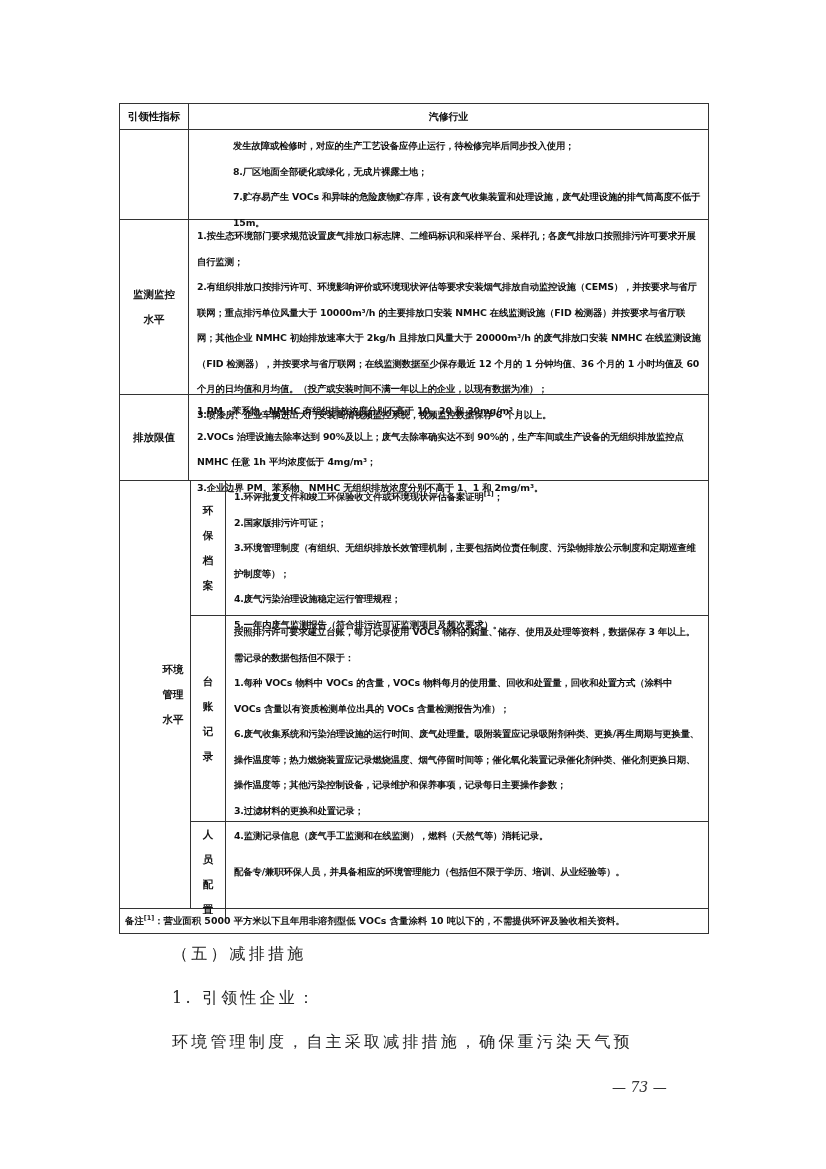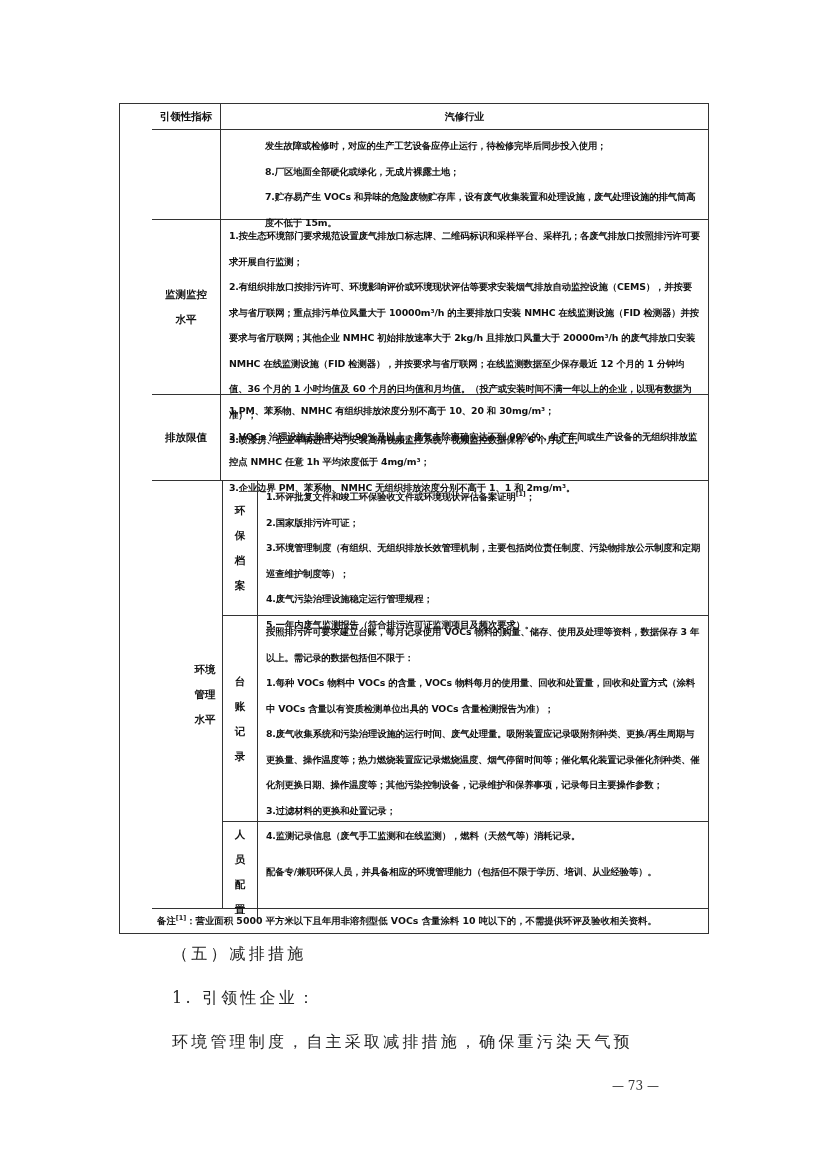--- a/index.html
+++ b/index.html
@@ -1,19 +1,19 @@
 <!DOCTYPE html>
 <html><head>
 <meta charset="utf-8">
 <style>
   html, body { margin: 0; padding: 0; background: #ffffff; }
   body { width: 826px; height: 1169px; position: relative; overflow: hidden;
          font-family: "DejaVu Serif", "Liberation Serif", serif; color: #111; }
   .tbl { position: absolute; left: 119px; top: 103px; width: 590px;
-         border: 1.5px solid #333; box-sizing: border-box; padding-left: 32px; }
+         border: 1.5px solid #333; box-sizing: border-box; }
   .row { display: flex; border-top: 1px solid #333; box-sizing: border-box; }
   .row:first-child { border-top: none; }
   .c1 { width: 69px; flex: 0 0 69px; border-right: 1px solid #333; box-sizing: border-box;
         display: flex; align-items: center; justify-content: center; text-align: center;
         font-weight: bold; font-size: 10.5px; line-height: 25px; font-family: "DejaVu Sans", sans-serif; }
   .c1a { width: 35px; flex: 0 0 35px; border-right: 1px solid #333; box-sizing: border-box; margin-left: 36px; }
   .vtext { display: flex; flex-direction: column; align-items: center; justify-content: center;
            font-weight: bold; font-size: 10.5px; line-height: 25px; font-family: "DejaVu Sans", sans-serif; }
   .c2 { flex: 1; padding: 3px 7px 3px 8px; box-sizing: border-box;
         font-weight: bold; font-size: 9.4px; line-height: 25.5px; font-family: "DejaVu Sans", sans-serif;
@@ -22,22 +22,22 @@
   .head .c2 { text-align: center; display: flex; align-items: center; justify-content: center; padding: 0; }
   .head { height: 25px; }
   .sub-rows { flex: 1; display: flex; flex-direction: column; }
   .sub-row { display: flex; border-top: 1px solid #333; }
   .sub-row:first-child { border-top: none; }
   .note { padding: 2px 5px; font-weight: bold; font-size: 9.4px; line-height: 20px;
           font-family: "DejaVu Sans", sans-serif; }
   sup { font-size: 6.5px; vertical-align: super; line-height: 0; }
   .body-text { position: absolute; left: 172px; font-size: 16px; letter-spacing: 3.2px;
                font-family: "DejaVu Serif", serif; color: #222; }
-  .page-num { position: absolute; left: 612px; top: 1079px; font-size: 12px; color: #333;
-              font-family: "DejaVu Serif", serif; }
+  .page-num { position: absolute; left: 612px; top: 1079px; font-size: 14px; color: #333;
+              font-family: "DejaVu Serif", serif; font-style: italic; }
 </style>
 </head>
 <body>
 
 <div class="tbl">
 
   <div class="row head">
     <div class="c1">引领性指标</div>
     <div class="c2" style="font-size:10px;">汽修行业</div>
   </div>
@@ -99,21 +99,21 @@
       <div class="sub-row" style="height:205px;">
         <div class="vtext" style="width:34px;flex:0 0 34px;border-right:1px solid #333;">
           <span>台</span>
           <span>账</span>
           <span>记</span>
           <span>录</span>
         </div>
         <div class="c2">
           <p>按照排污许可要求建立台账，每月记录使用 VOCs 物料的购量、储存、使用及处理等资料，数据保存 3 年以上。需记录的数据包括但不限于：</p>
           <p>1.每种 VOCs 物料中 VOCs 的含量，VOCs 物料每月的使用量、回收和处置量，回收和处置方式（涂料中 VOCs 含量以有资质检测单位出具的 VOCs 含量检测报告为准）；</p>
-          <p>8.废气收集系统和污染治理设施的运行时间、废气处理量。吸附装置应记录吸附剂种类、更换/再生周期与更换量、操作温度等；热力燃烧装置应记录燃烧温度、烟气停留时间等；催化氧化装置记录催化剂种类、催化剂更换日期、操作温度等；其他污染控制设备，记录维护和保养事项，记录每日主要操作参数；</p>
+          <p>6.废气收集系统和污染治理设施的运行时间、废气处理量。吸附装置应记录吸附剂种类、更换/再生周期与更换量、操作温度等；热力燃烧装置应记录燃烧温度、烟气停留时间等；催化氧化装置记录催化剂种类、催化剂更换日期、操作温度等；其他污染控制设备，记录维护和保养事项，记录每日主要操作参数；</p>
           <p>3.过滤材料的更换和处置记录；</p>
           <p>4.监测记录信息（废气手工监测和在线监测），燃料（天然气等）消耗记录。</p>
         </div>
       </div>
 
       <div class="sub-row" style="flex:1;">
         <div class="vtext" style="width:34px;flex:0 0 34px;border-right:1px solid #333;">
           <span>人</span>
           <span>员</span>
           <span>配</span>

